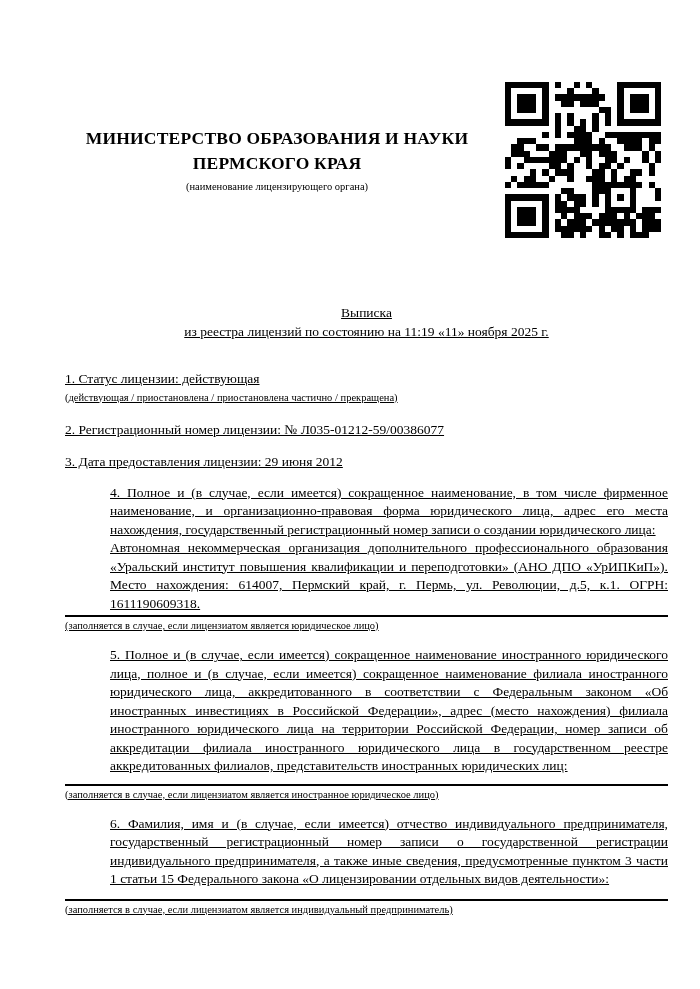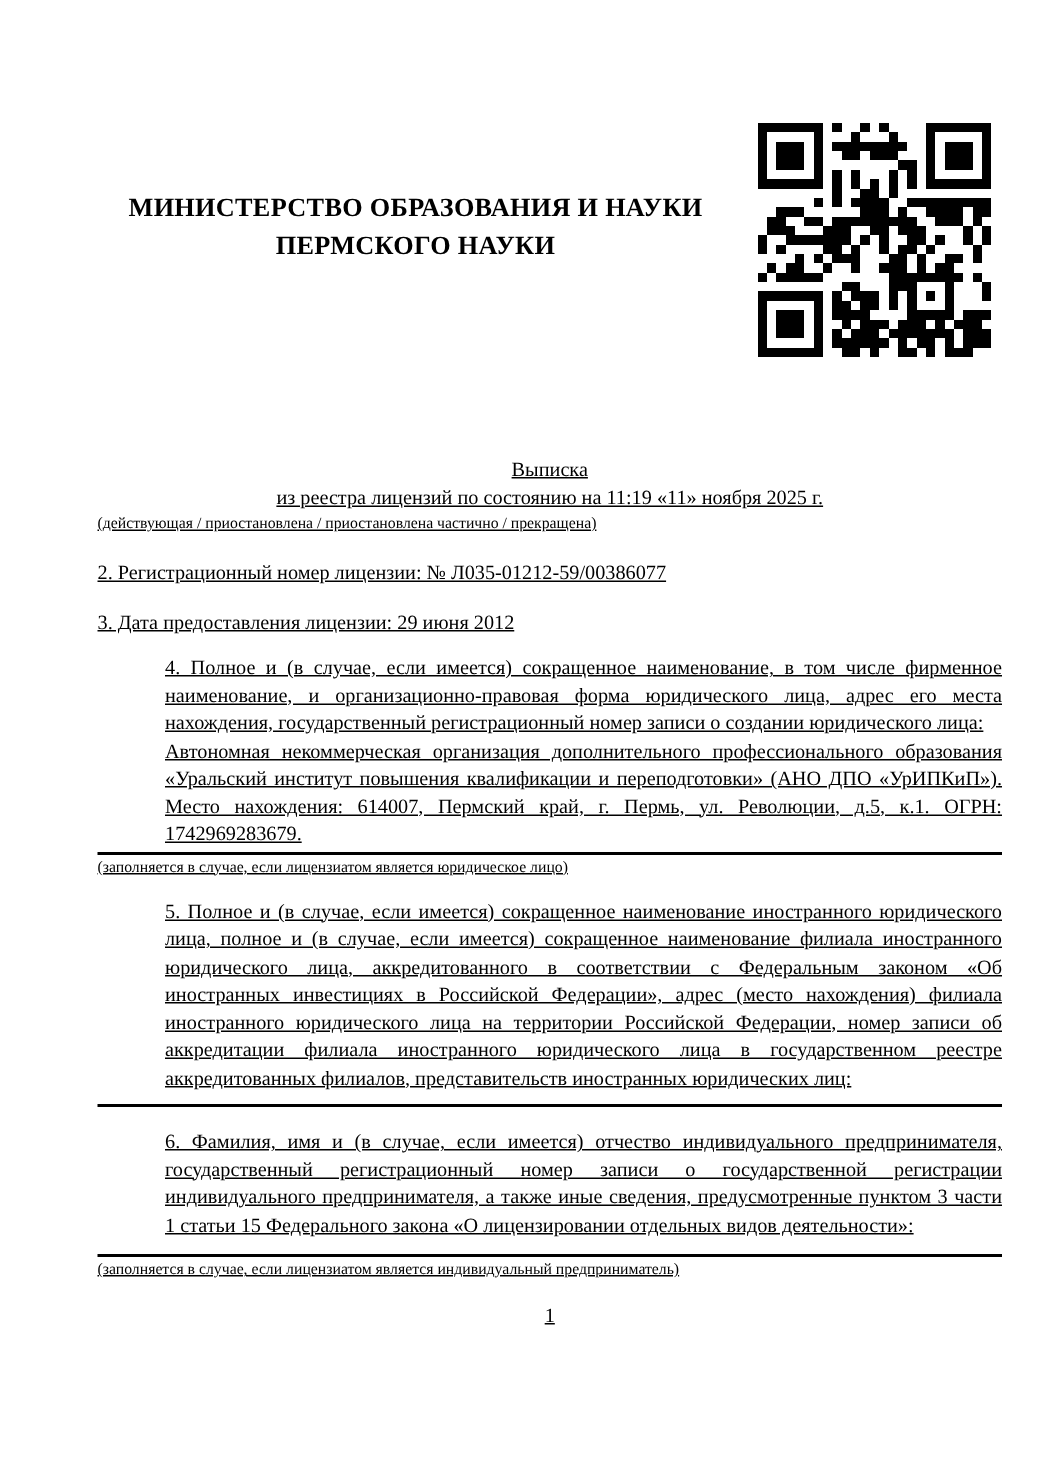--- a/index.html
+++ b/index.html
@@ -70,21 +70,22 @@
   .mt2  { margin-top: 2px; }
   .page-number { text-align: center; margin-top: 15px; font-size: 13.5px; }
 </style>
 </head>
 <body>
 
 <div class="page">
 
   <div class="ministry">
     <div class="ministry-line">МИНИСТЕРСТВО ОБРАЗОВАНИЯ И НАУКИ</div>
-    <div class="ministry-line">ПЕРМСКОГО НАУКИ</div>
+    <div class="ministry-line">ПЕРМСКОГО КРАЯ</div>
+    <div class="ministry-caption">(наименование лицензирующего органа)</div>
   </div>
 
   <svg class="qr" id="qr-svg" viewBox="0 0 25 25">
       <rect x="0" y="0" width="1" height="1" fill="#000"></rect>
       <rect x="1" y="0" width="1" height="1" fill="#000"></rect>
       <rect x="2" y="0" width="1" height="1" fill="#000"></rect>
       <rect x="3" y="0" width="1" height="1" fill="#000"></rect>
       <rect x="4" y="0" width="1" height="1" fill="#000"></rect>
       <rect x="5" y="0" width="1" height="1" fill="#000"></rect>
       <rect x="6" y="0" width="1" height="1" fill="#000"></rect>
@@ -417,33 +418,35 @@
       <rect x="22" y="24" width="1" height="1" fill="#000"></rect>
     </svg>
 
   <div class="content">
 
     <div class="doc-title">
       <div>Выписка</div>
       <div>из реестра лицензий по состоянию на 11:19 «11» ноября 2025 г.</div>
     </div>
 
+    <p class="item mt29">1. Статус лицензии: действующая</p>
     <div class="caption">(действующая / приостановлена / приостановлена частично / прекращена)</div>
 
     <p class="item mt17">2. Регистрационный номер лицензии: № Л035-01212-59/00386077</p>
 
     <p class="item mt14">3. Дата предоставления лицензии: 29 июня 2012</p>
 
     <p class="item para mt12">4. Полное и (в случае, если имеется) сокращенное наименование, в том числе фирменное наименование, и организационно-правовая форма юридического лица, адрес его места нахождения, государственный регистрационный номер записи о создании юридического лица:</p>
-    <p class="item para">Автономная некоммерческая организация дополнительного профессионального образования «Уральский институт повышения квалификации и переподготовки» (АНО ДПО «УрИПКиП»). Место нахождения: 614007, Пермский край, г. Пермь, ул. Революции, д.5, к.1. ОГРН: 1742969283679.</p>
+    <p class="item para">Автономная некоммерческая организация дополнительного профессионального образования «Уральский институт повышения квалификации и переподготовки» (АНО ДПО «УрИПКиП»). Место нахождения: 614007, Пермский край, г. Пермь, ул. Революции, д.5, к.1. ОГРН: 1611190609318.</p>
     <div class="rule mt2"></div>
     <div class="caption">(заполняется в случае, если лицензиатом является юридическое лицо)</div>
 
     <p class="item para mt14">5. Полное и (в случае, если имеется) сокращенное наименование иностранного юридического лица, полное и (в случае, если имеется) сокращенное наименование филиала иностранного юридического лица, аккредитованного в соответствии с Федеральным законом «Об иностранных инвестициях в Российской Федерации», адрес (место нахождения) филиала иностранного юридического лица на территории Российской Федерации, номер записи об аккредитации филиала иностранного юридического лица в государственном реестре аккредитованных филиалов, представительств иностранных юридических лиц:</p>
     <div class="rule mt8"></div>
+    <div class="caption">(заполняется в случае, если лицензиатом является иностранное юридическое лицо)</div>
 
     <p class="item para mt14">6. Фамилия, имя и (в случае, если имеется) отчество индивидуального предпринимателя, государственный регистрационный номер записи о государственной регистрации индивидуального предпринимателя, а также иные сведения, предусмотренные пунктом 3 части 1 статьи 15 Федерального закона «О лицензировании отдельных видов деятельности»:</p>
     <div class="rule mt10"></div>
     <div class="caption">(заполняется в случае, если лицензиатом является индивидуальный предприниматель)</div>
 
 
     <div class="page-number">1</div>
 
   </div>
 </div>

